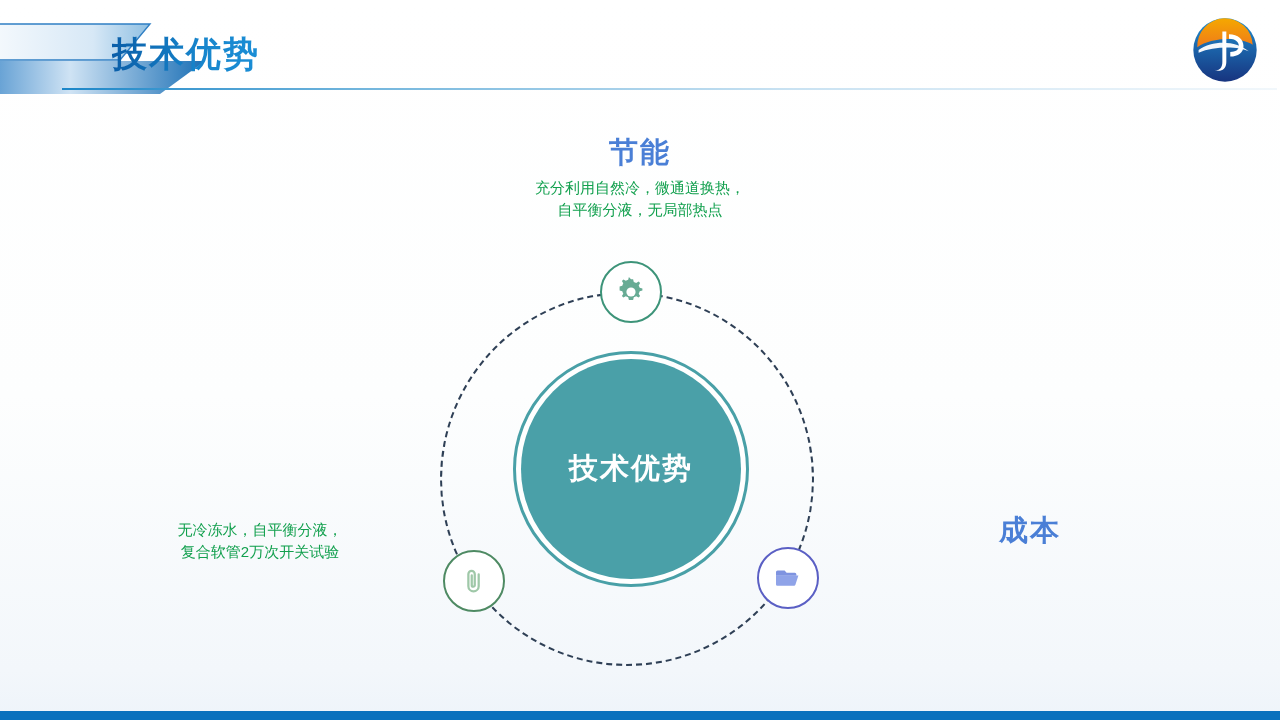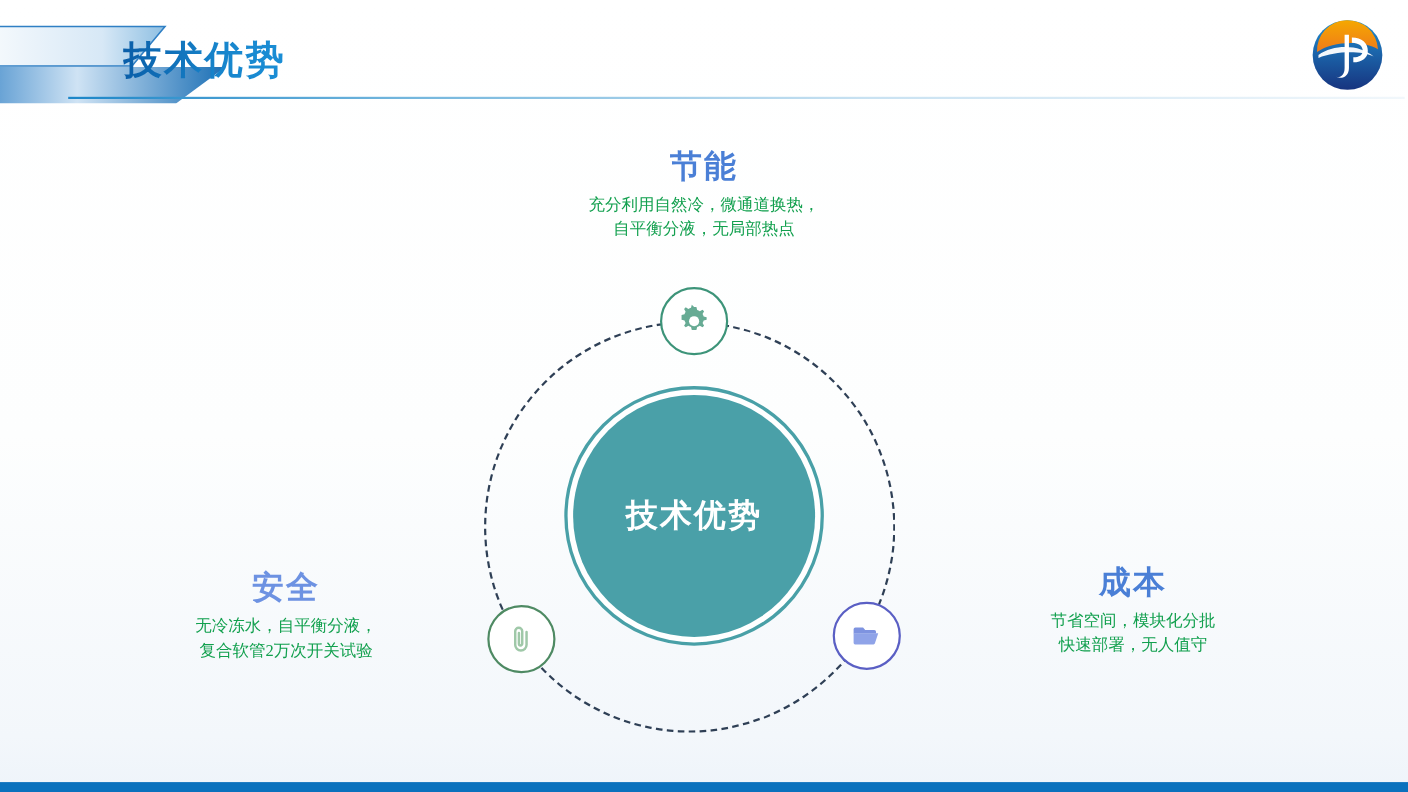--- a/index.html
+++ b/index.html
@@ -123,21 +123,21 @@
     top: 300px;
     border: 2px solid #4e8a63;
   }
   .node-right {
     left: 342px;
     top: 297px;
     border: 2px solid #5a5fc4;
   }
 
   
-  .block { position: absolute; text-align: center; font-family: Liberation Serif, serif; }
+  .block { position: absolute; text-align: center; }
   .block-heading {
     font-size: 29px;
     font-weight: bold;
     letter-spacing: 2px;
     margin-bottom: 8px;
     line-height: 1.15;
   }
   .block-body {
     font-size: 15px;
     color: #12a04e;
@@ -235,25 +235,22 @@
     </div>
   </div>
 
   <div class="block block-top">
     <div class="block-heading">节能</div>
     <div class="block-body">充分利用自然冷，微通道换热，
 自平衡分液，无局部热点</div>
   </div>
 
   <div class="block block-left">
-    <div class="block-heading">安全</div>
     <div class="block-body">无冷冻水，自平衡分液，
 复合软管2万次开关试验</div>
   </div>
 
   <div class="block block-right">
     <div class="block-heading">成本</div>
-    <div class="block-body">节省空间，模块化分批
-快速部署，无人值守</div>
   </div>
 
   <div class="footer-bar"></div>
 </div>
 
 </body></html>

